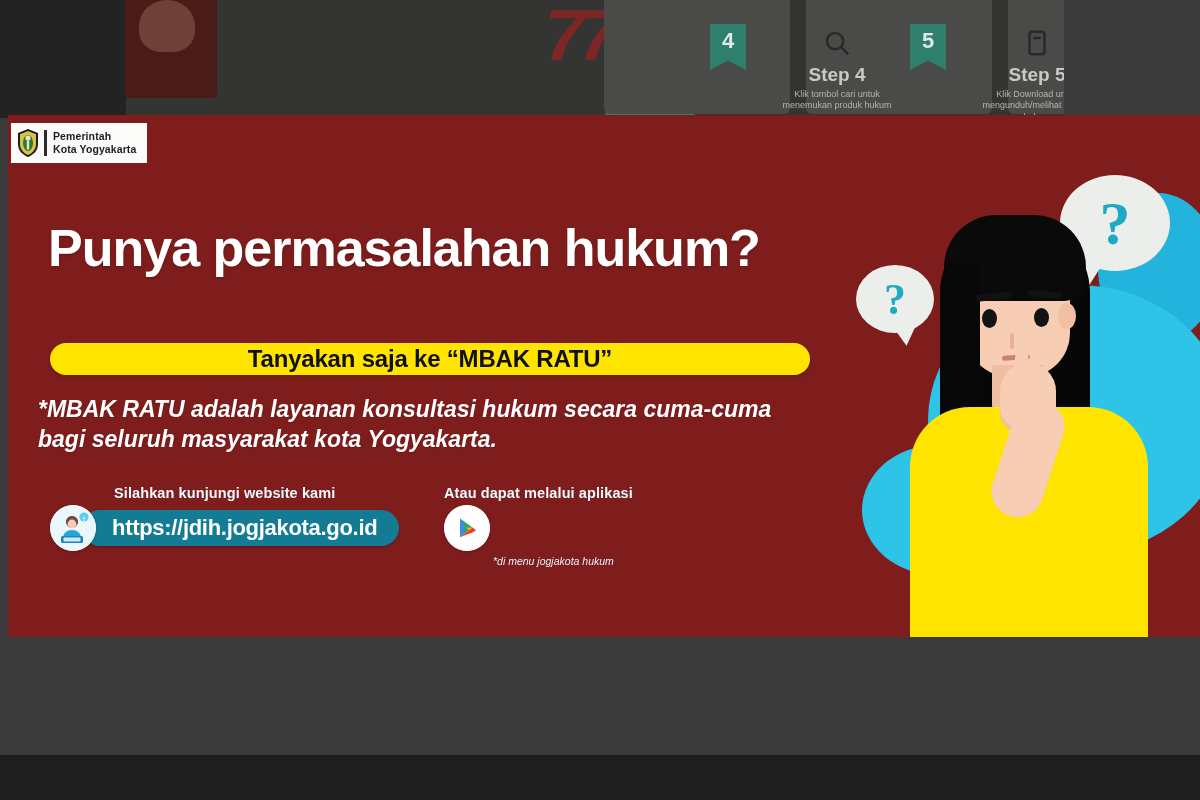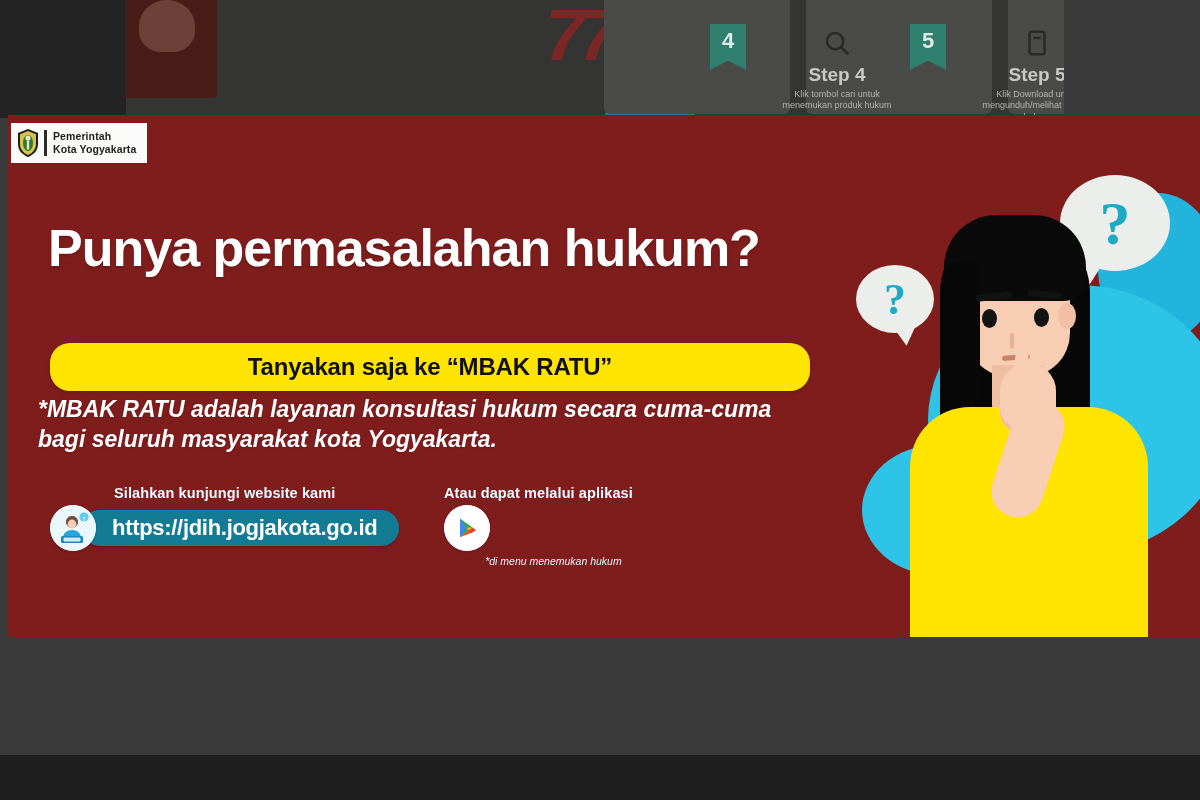--- a/index.html
+++ b/index.html
@@ -66,21 +66,21 @@
   #logo-divider{width:3px;height:26px;background:#2b2b2b;margin:0 6px 0 4px;flex:0 0 auto;}
   #logo-text{font-size:10.5px;line-height:1.22;color:#1d1d1d;font-weight:bold;letter-spacing:.1px;}
 
   
   #headline{position:absolute;left:40px;top:108px;color:#ffffff;
     font-weight:bold;font-size:52px;line-height:0.98;letter-spacing:-1px;
     text-shadow:0 2px 3px rgba(0,0,0,.18);}
   #headline .l2{display:block;}
 
   
-  #cta-pill{position:absolute;left:42px;top:228px;width:760px;height:48px;
+  #cta-pill{position:absolute;left:42px;top:228px;width:760px;height:32px;
     background:#FFE400;border-radius:20px;display:flex;align-items:center;
     justify-content:center;box-shadow:0 2px 4px rgba(0,0,0,.16);}
   #cta-pill-label{color:#101010;font-weight:bold;font-size:24px;letter-spacing:-.2px;}
 
   
   #note{position:absolute;left:30px;top:280px;width:785px;text-align:left;
     color:#ffffff;font-style:italic;font-size:23px;line-height:1.3;font-weight:600;
     text-shadow:0 1px 2px rgba(0,0,0,.15);}
 
   
@@ -266,21 +266,21 @@
       <div class="link-badge">
         <svg viewBox="0 0 46 46" width="46" height="46">
           <circle cx="23" cy="23" r="23" fill="#ffffff"></circle>
           <path d="M16 13.4 L28.6 22.6 L16 32.2 Z" fill="#34a853"></path>
           <path d="M16 13.4 L16 32.2 L22.2 22.8 Z" fill="#4285f4"></path>
           <path d="M22.2 22.8 L28.6 22.6 L32 25.2 L28.3 27.6 Z" fill="#fbbc05"></path>
           <path d="M16 32.2 L28.3 27.6 L32 25.2 L28.6 22.6 Z" fill="#ea4335"></path>
         </svg>
       </div>
     </div>
-    <div id="app-subnote">*di menu menemukan hukum</div>
+    <div id="app-subnote">*di menu jogjakota hukum</div>
   </div>
 
   <div id="character">
     <div class="bubble" id="bubble-big">?</div>
     <div class="bubble" id="bubble-small">?</div>
     <div id="hair-back"></div>
     <div id="face"></div>
     <div id="ear"></div>
     <div id="hair-front"></div>
     <div id="hair-side"></div>

